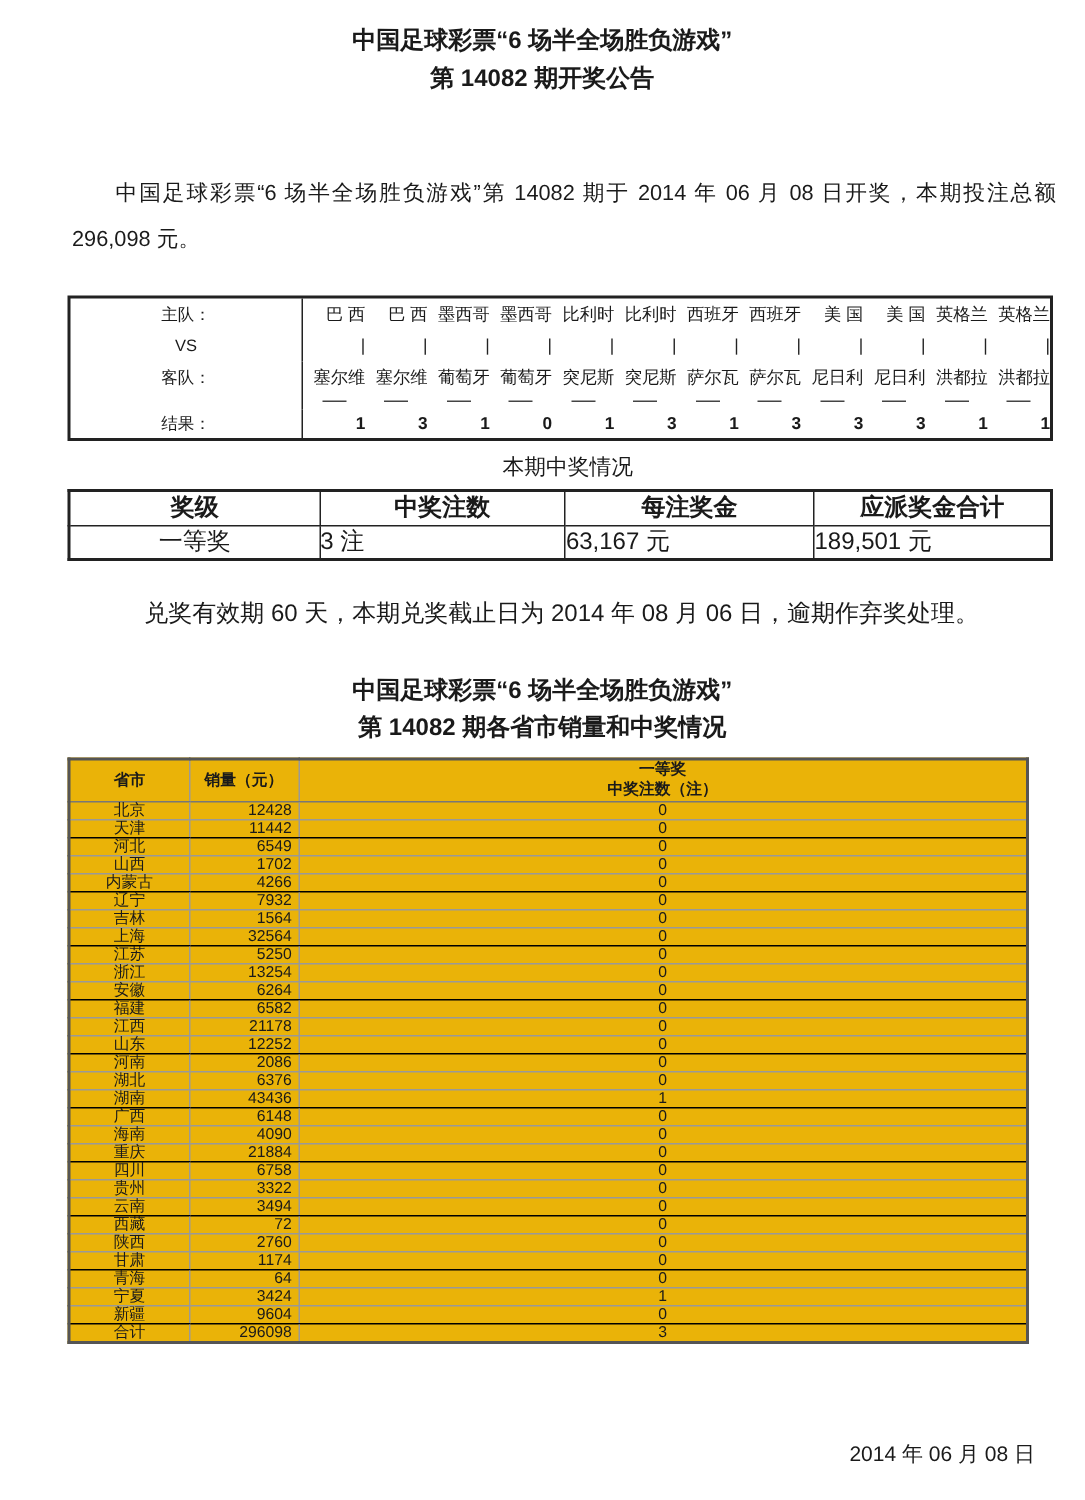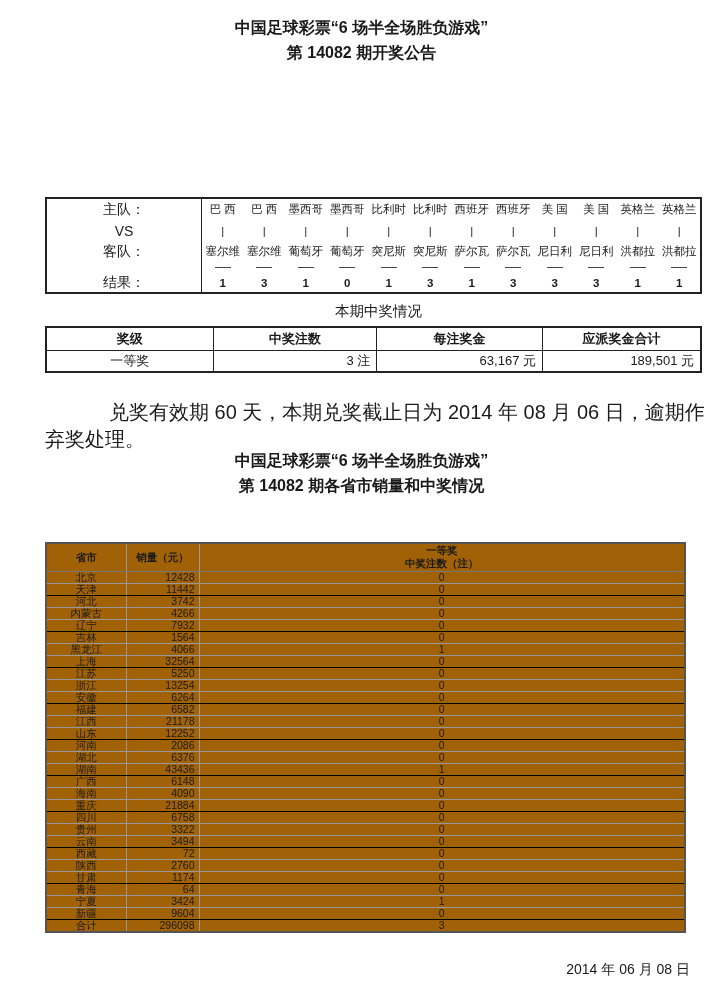--- a/index.html
+++ b/index.html
@@ -30,48 +30,48 @@
     display:grid;
     grid-template-columns:155px repeat(12, 1fr);
     grid-template-rows:21px 21px 21px 11px 19px;
     border:2px solid #222;
     font-size:11.5px;
     align-items:center;
     background:#fff;
   }
   .m-label {
     height:100%; display:flex; align-items:center; justify-content:center;
-    border-right:1px solid #222; font-size:14px;
-  }
-  .m-cell { text-align:center; }
+    border-right:1px solid #222; font-size:11px;
+  }
+  .m-cell { text-align:right; }
   .m-vs { color:#222; }
   .m-result { font-weight:bold; }
   .m-dash { display:flex; justify-content:center; align-items:center; height:100%; }
   .dashline { display:inline-block; width:16px; border-top:1.5px solid #444; }
 
   
   .prize-title { position:absolute; top:302px; left:0; right:0; text-align:center; font-size:14.5px;padding-left:34px; }
   .prize-table {
     position:absolute; top:326px; left:45px; width:657px;
-    border-collapse:collapse; font-size:13px; background:#fff;
+    border-collapse:collapse; font-size:16px; background:#fff;
   }
   .prize-table th, .prize-table td { border:1px solid #222; }
   .prize-table { border:2px solid #222; }
   .prize-table th { height:23px; font-weight:bold; text-align:center; }
   .prize-table td { height:22px; }
   .prize-table td.c { text-align:center; }
-  .prize-table td.r { text-align:right; padding-right:6px;margin-left:32px; }
-
-  
-  .validity { position:absolute; top:399px; left:45px; width:660px; font-size:20px; text-indent:3.2em; }
+  .prize-table td.r { text-align:left; padding-right:16px;margin-left:32px; }
+
+  
+  .validity { position:absolute; top:399px; left:45px; width:660px; font-size:16px; text-indent:3.2em; }
 
   
   .prov-table {
-    position:absolute; top:542px; left:45px; width:641px;
-    border-collapse:collapse; font-size:10.5px; background:#a16207;
+    position:absolute; top:505px; left:45px; width:641px;
+    border-collapse:collapse; font-size:10.5px; background:#eab308;
     border:2px solid #555;
   }
   .prov-table th, .prov-table td { border:1px solid #999; }
   .prov-table th { height:28px; font-weight:bold; text-align:center; line-height:13px; border-bottom:1px solid #777; }
   .prov-table td { height:11.4px; line-height:11px; }
   .prov-table td.p-name { text-align:center;margin-left:20px; }
   .prov-table td.p-sales { text-align:right; padding-right:4px; }
   .prov-table td.p-count { text-align:center; }
   .prov-table tbody tr:nth-child(3n+2) td { border-bottom-color:#000; }
 
@@ -81,20 +81,21 @@
 </head>
 <body>
 
 <div class="page">
 
   <div class="title-block title-main">
     <div>中国足球彩票“6 场半全场胜负游戏”</div>
     <div>第 14082 期开奖公告</div>
   </div>
 
+  <p class="intro">中国足球彩票“6 场半全场胜负游戏”第 14082 期于 2014 年 06 月 08 日开奖，本期投注总额 296,098 元。</p>
 
   <div class="match-table">
       <div class="m-label">主队：</div>
       <div class="m-cell m-home">巴 西</div>
       <div class="m-cell m-home">巴 西</div>
       <div class="m-cell m-home">墨西哥</div>
       <div class="m-cell m-home">墨西哥</div>
       <div class="m-cell m-home">比利时</div>
       <div class="m-cell m-home">比利时</div>
       <div class="m-cell m-home">西班牙</div>
@@ -237,42 +238,42 @@
           <td class="p-sales">12428</td>
           <td class="p-count">0</td>
         </tr>
         <tr>
           <td class="p-name">天津</td>
           <td class="p-sales">11442</td>
           <td class="p-count">0</td>
         </tr>
         <tr>
           <td class="p-name">河北</td>
-          <td class="p-sales">3742</td>
+          <td class="p-sales">6549</td>
+          <td class="p-count">0</td>
+        </tr>
+        <tr>
+          <td class="p-name">山西</td>
+          <td class="p-sales">1702</td>
           <td class="p-count">0</td>
         </tr>
         <tr>
           <td class="p-name">内蒙古</td>
           <td class="p-sales">4266</td>
           <td class="p-count">0</td>
         </tr>
         <tr>
           <td class="p-name">辽宁</td>
           <td class="p-sales">7932</td>
           <td class="p-count">0</td>
         </tr>
         <tr>
           <td class="p-name">吉林</td>
           <td class="p-sales">1564</td>
           <td class="p-count">0</td>
-        </tr>
-        <tr>
-          <td class="p-name">黑龙江</td>
-          <td class="p-sales">4066</td>
-          <td class="p-count">1</td>
         </tr>
         <tr>
           <td class="p-name">上海</td>
           <td class="p-sales">32564</td>
           <td class="p-count">0</td>
         </tr>
         <tr>
           <td class="p-name">江苏</td>
           <td class="p-sales">5250</td>
           <td class="p-count">0</td>

